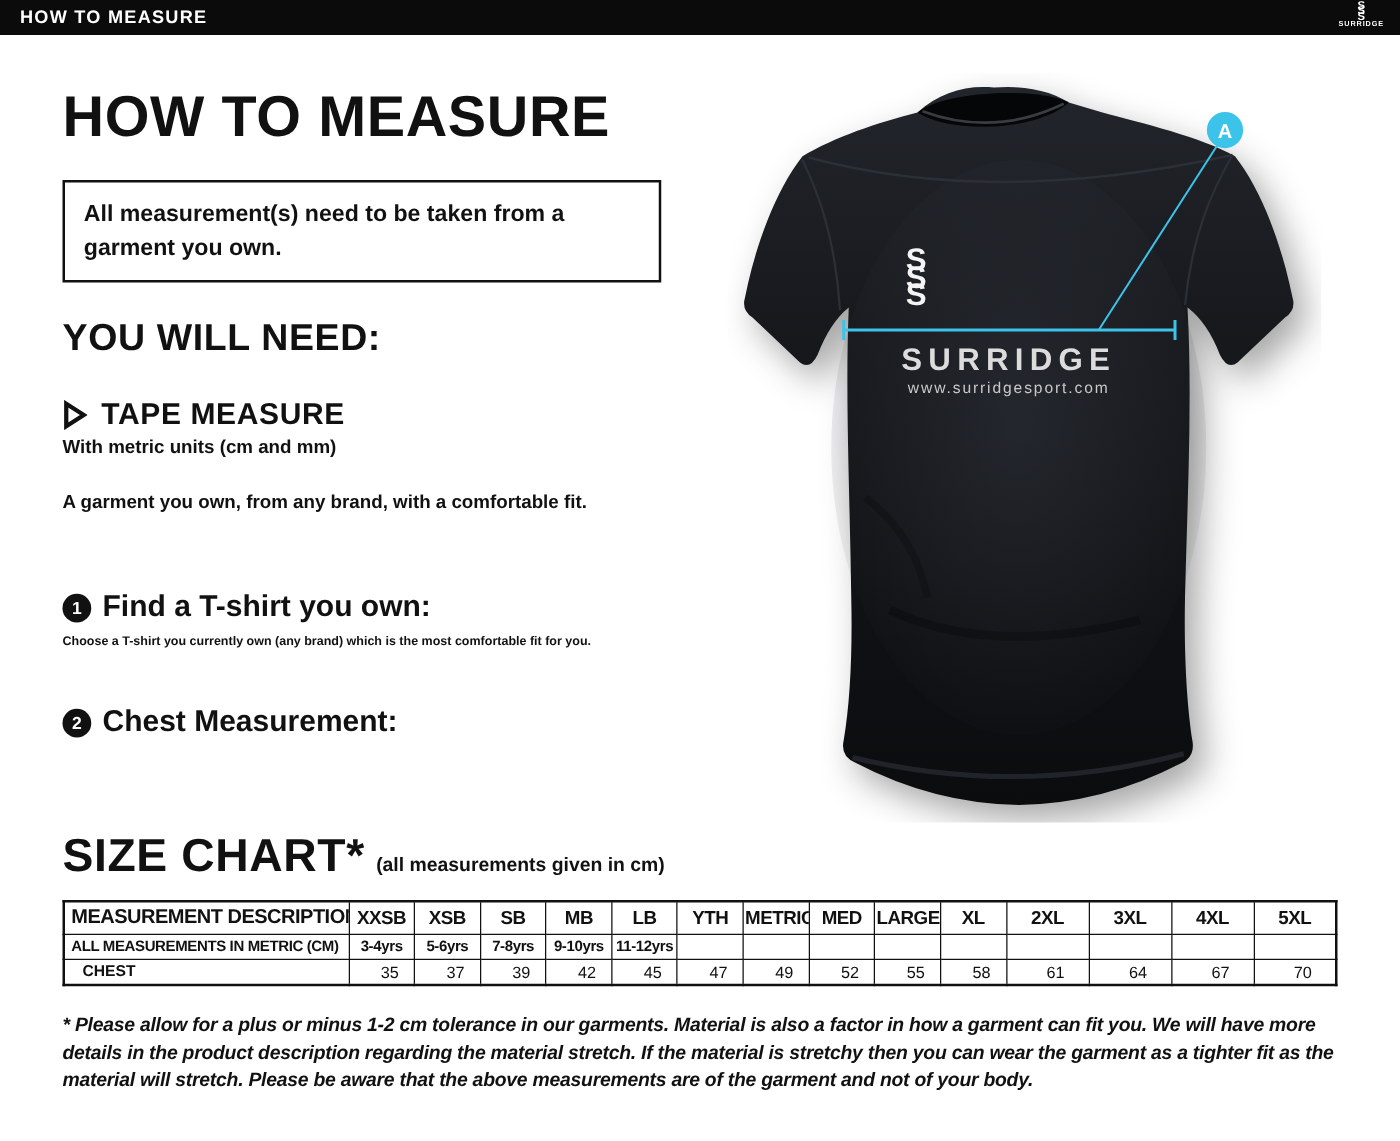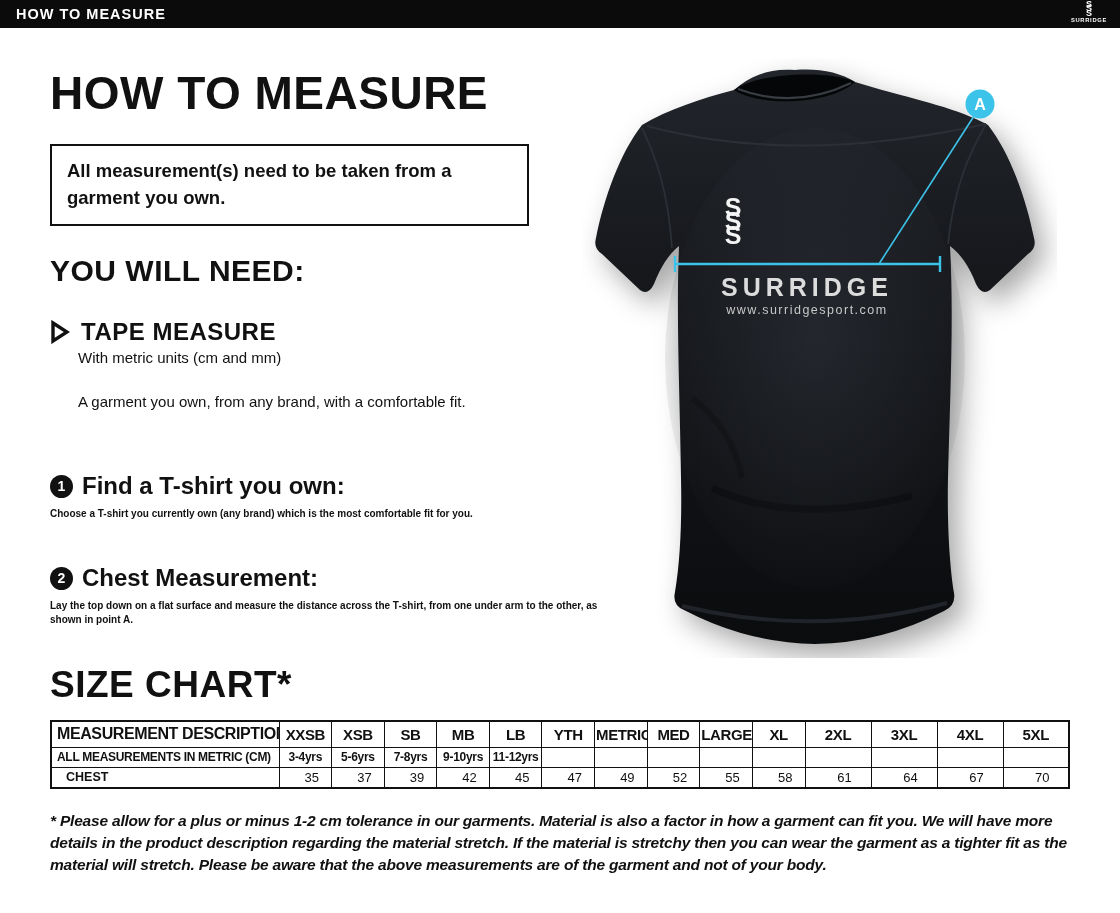--- a/index.html
+++ b/index.html
@@ -21,21 +21,21 @@
                 letter-spacing:0.5px; }
   .notice-box { position:absolute; left:50px; top:144px; width:479px;
                 border:2.5px solid #111; padding:12px 15px;
                 font-size:18.5px; font-weight:700; line-height:1.45; }
   .need-heading { position:absolute; left:50px; top:254px; font-size:30px;
                   font-weight:700; letter-spacing:0.5px; }
   .need-item { position:absolute; left:50px; }
   #need-item-0 { top:318px; } #need-item-1 { top:390px; }
   .need-row { display:flex; align-items:center; gap:11px; }
   .need-title { font-size:24px; font-weight:700; letter-spacing:0.5px; }
-  .need-desc { font-size:15px; font-weight:400; margin-top:3px;margin-left:28px; }
+  .need-desc { font-size:15px; font-weight:700; margin-top:3px; }
 
   .step-item { position:absolute; left:50px; }
   #step-0 { top:472px; } #step-1 { top:564px; }
   .step-row { display:flex; align-items:center; gap:9px; }
   .step-badge { width:23px; height:23px; border-radius:50%; background:#111; color:#fff;
                 display:flex; align-items:center; justify-content:center;
                 font-size:14px; font-weight:700; flex:0 0 auto; }
   .step-title { font-size:24px; font-weight:700; }
   .step-desc { font-size:10px; font-weight:700; line-height:1.4; margin-top:7px; }
   #step-0 .step-desc { width:562px; }
@@ -111,25 +111,25 @@
     <span class="step-title">Find a T-shirt you own:</span>
   </div>
   <div class="step-desc">Choose a T-shirt you currently own (any brand) which is the most comfortable fit for you.</div>
 </div>
 
 <div class="step-item" id="step-1">
   <div class="step-row">
     <span class="step-badge">2</span>
     <span class="step-title">Chest Measurement:</span>
   </div>
-  <div class="step-desc">Lay the top down on a flat surface and measure the distance across the T-shirt, from one under arm to the other, as shown in point A.</div>
 </div>
 
 <div class="chart-heading-row">
   <span class="chart-heading">SIZE CHART*</span>
+  <span class="chart-subheading">(all measurements given in cm)</span>
 </div>
 
 <table class="size-table">
     <thead>
       <tr>
         <th class="desc-col">MEASUREMENT DESCRIPTION</th>
         <th>XXSB</th>
         <th>XSB</th>
         <th>SB</th>
         <th>MB</th>

